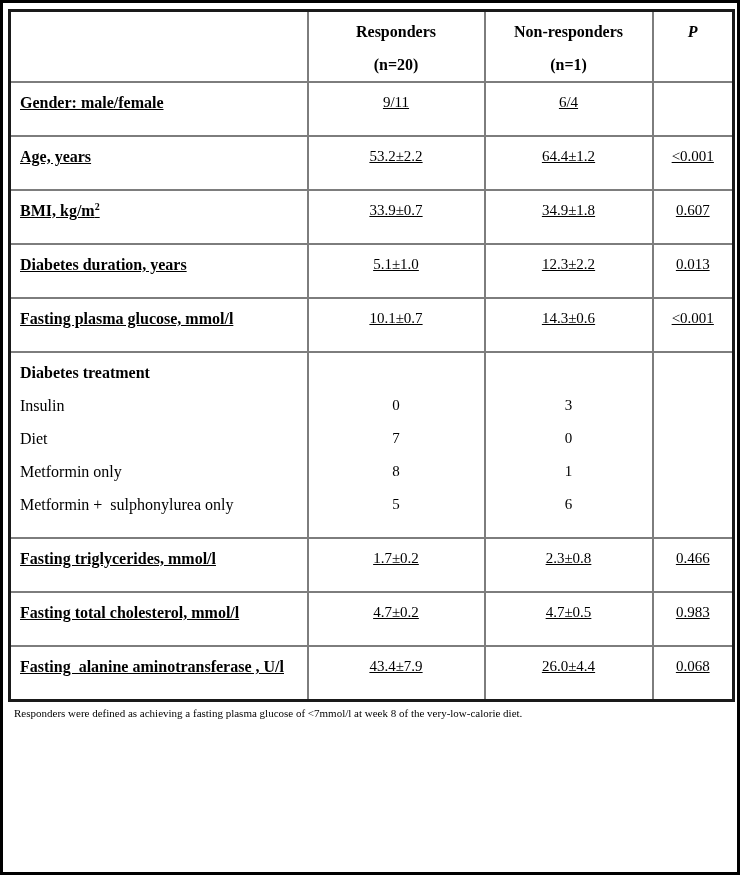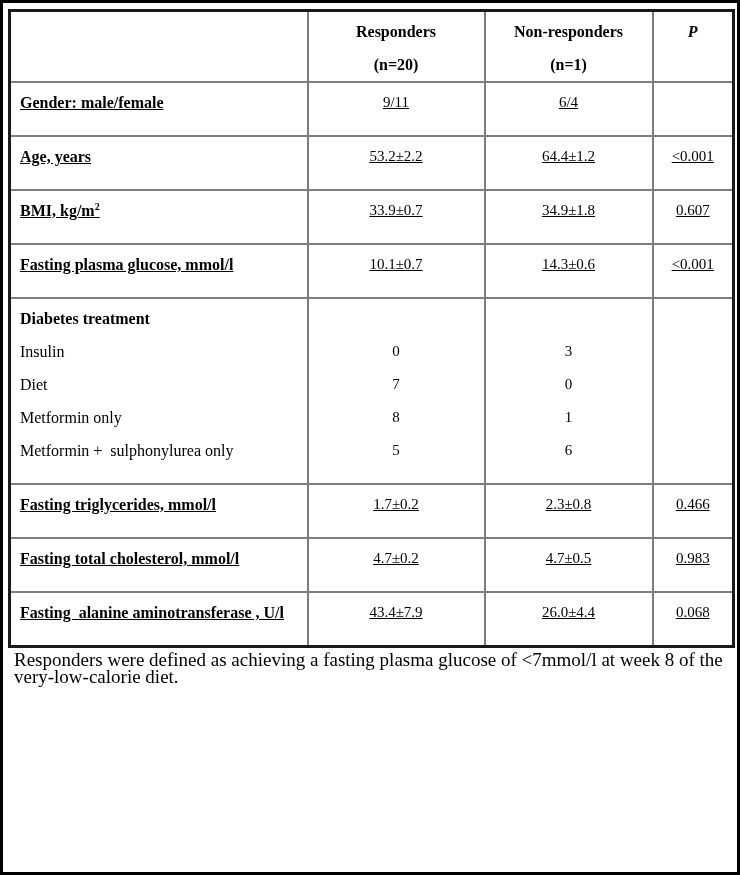--- a/index.html
+++ b/index.html
@@ -65,21 +65,21 @@
   sup {
     font-size: 10px;
     line-height: 0;
   }
   tr.header-row { height: 59px; }
   tr.lines-1 { height: 54px; text-decoration: underline; }
   tr.lines-3 { height: 103px; }
   tr.lines-5 { height: 186px; }
   .footnote {
     margin: 3px 0 0 6px;
-    font-size: 19px;
+    font-size: 11px;
     line-height: 17px;
     white-space: pre-wrap;
   }
 </style>
 </head>
 <body>
 
 <div class="page">
   <table class="char-table">
     <colgroup>
@@ -142,20 +142,34 @@
           </td>
           <td class="c-val">
             <div class="line val">34.9±1.8</div>
           </td>
           <td class="c-val">
             <div class="line val">0.607</div>
           </td>
         </tr>
         <tr class="lines-1">
           <td class="c-label">
+            <div class="line lbl bold"><span>Diabetes duration, years</span></div>
+          </td>
+          <td class="c-val">
+            <div class="line val">5.1±1.0</div>
+          </td>
+          <td class="c-val">
+            <div class="line val">12.3±2.2</div>
+          </td>
+          <td class="c-val">
+            <div class="line val">0.013</div>
+          </td>
+        </tr>
+        <tr class="lines-1">
+          <td class="c-label">
             <div class="line lbl bold"><span>Fasting plasma glucose, mmol/l</span></div>
           </td>
           <td class="c-val">
             <div class="line val">10.1±0.7</div>
           </td>
           <td class="c-val">
             <div class="line val">14.3±0.6</div>
           </td>
           <td class="c-val">
             <div class="line val">&lt;0.001</div>

